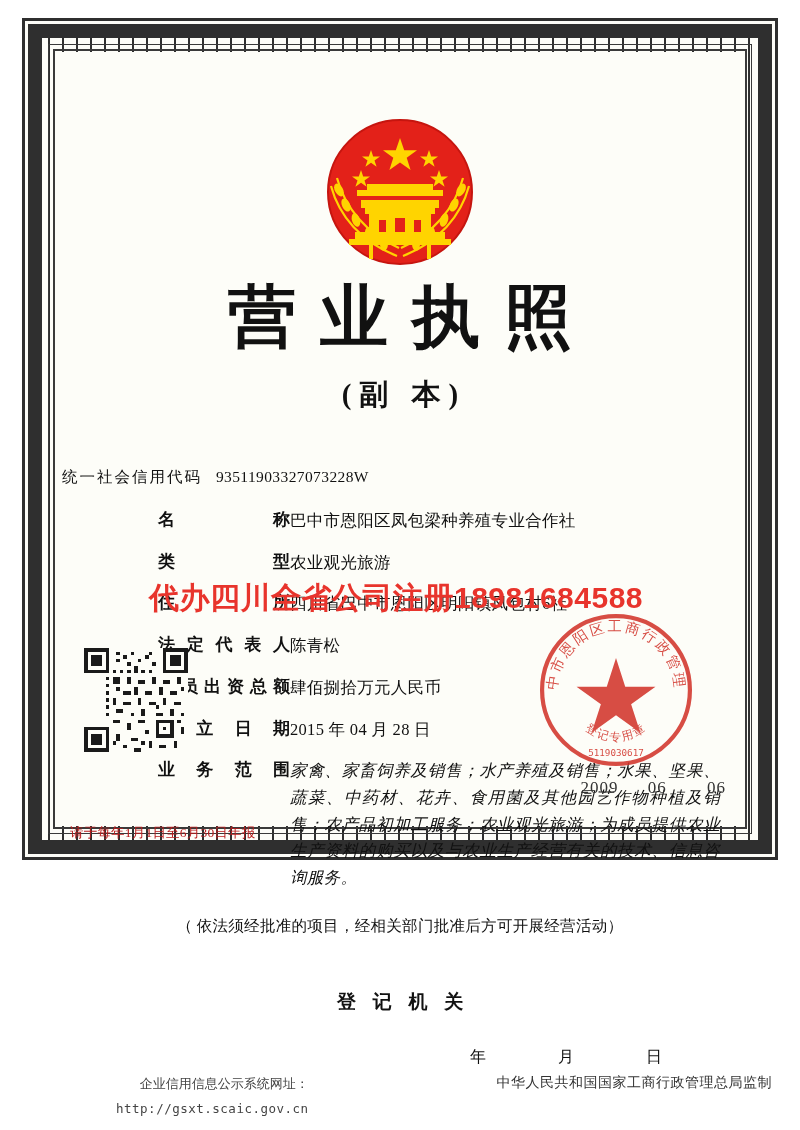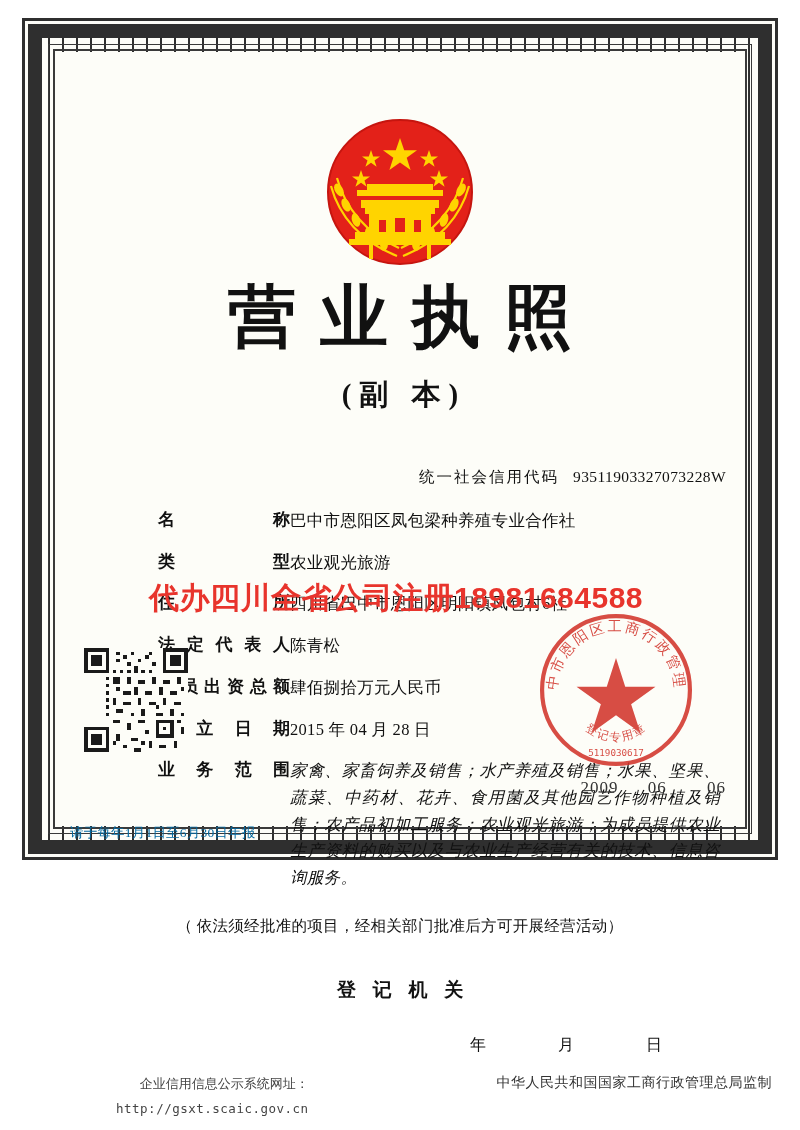--- a/index.html
+++ b/index.html
@@ -108,21 +108,21 @@
     font-weight: bold;
     color: #111;
     letter-spacing: 8px;
     margin-top: 12px;
     text-indent: 8px;
   }
 
   
   .credit-line {
     margin-top: 52px;
-    text-align: right;
+    text-align: left;
     padding-right: 12px;
     font-size: 15.5px;
     color: #111;
   }
   .credit-label { letter-spacing: 2px; }
   .credit-value { margin-left: 10px; letter-spacing: 0.4px; }
 
   
   .fields {
     margin-top: 20px;
@@ -157,21 +157,21 @@
   .note {
     text-align: center;
     font-size: 15.5px;
     color: #111;
     margin-top: 24px;
     letter-spacing: 0.3px;
   }
 
   
   .authority {
-    margin-top: 40px;
+    margin-top: 52px;
     text-align: center;
     font-size: 19px;
     letter-spacing: 6px;
     color: #111;
     text-indent: 6px;
     font-weight: bold;
   }
   .date-line {
     margin-top: 32px;
     text-align: right;
@@ -210,21 +210,21 @@
     height: 168px;
     opacity: 0.88;
   }
 
   
   .report-note {
     position: absolute;
     left: 48px;
     bottom: 18px;
     font-size: 13.5px;
-    color: #0369a1;
+    color: #b91c1c;
     letter-spacing: 0.2px;
   }
 
   
   .footer {
     position: absolute;
     left: 0;
     top: 1072px;
     width: 800px;
     font-size: 13px;

